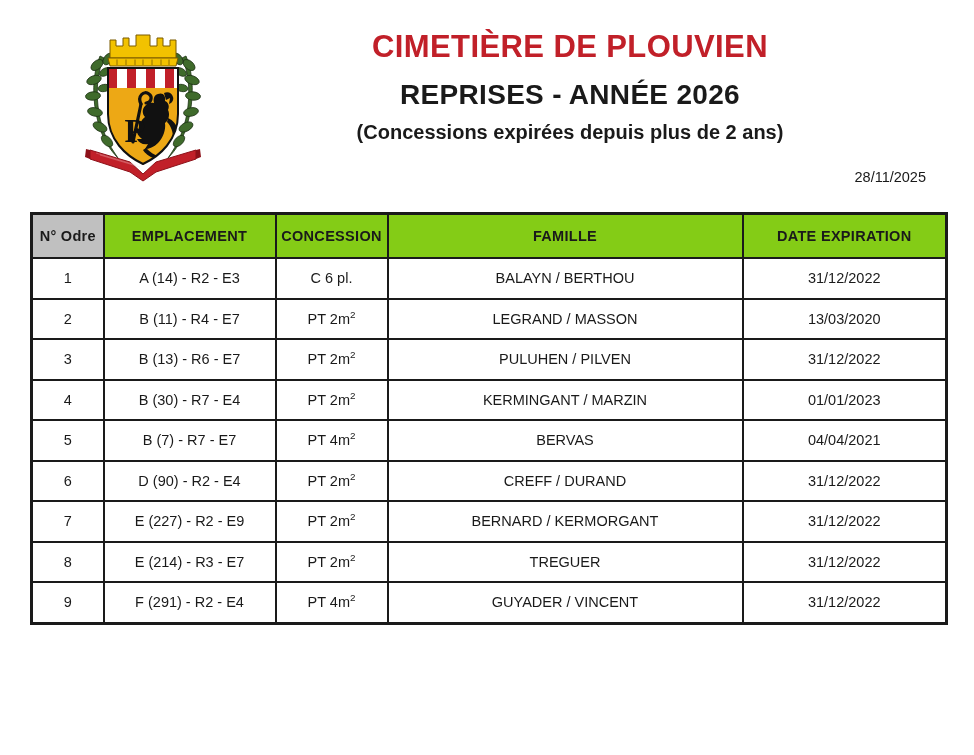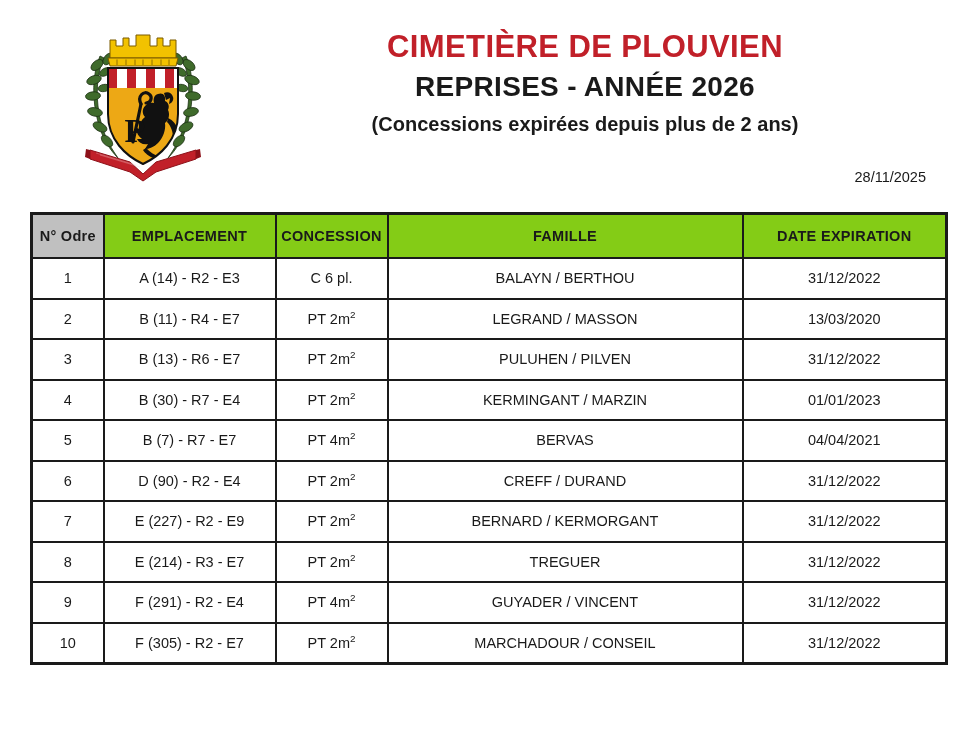--- a/index.html
+++ b/index.html
@@ -31,40 +31,40 @@
     position: absolute;
     left: 84px;
     top: 22px;
     width: 118px;
     height: 160px;
   }
   .crest svg { display: block; width: 118px; height: 160px; }
 
   .titles {
     position: absolute;
-    left: 225px;
+    left: 210px;
     top: 28px;
     width: 720px;
     text-align: center;
   }
   .title-main {
     font-size: 31px;
     font-weight: bold;
     color: #C12029;
     letter-spacing: 0.4px;
     line-height: 1.2;
     white-space: nowrap;
   }
   .title-sub {
     font-size: 28px;
     font-weight: bold;
     color: #1a1a1a;
     letter-spacing: 0.3px;
     line-height: 1.25;
-    margin-top: 4px;
+    margin-top: 12px;
     white-space: nowrap;
   }
   .title-note {
     font-size: 20px;
     font-weight: bold;
     color: #1a1a1a;
     line-height: 1.25;
     margin-top: 8px;
     white-space: nowrap;
   }
@@ -288,24 +288,17 @@
             <td>TREGUER</td>
             <td>31/12/2022</td>
           </tr>
           <tr>
             <td>9</td>
             <td>F (291) - R2 - E4</td>
             <td><span>PT 4m</span><sup>2</sup></td>
             <td>GUYADER / VINCENT</td>
             <td>31/12/2022</td>
           </tr>
-          <tr>
-            <td>10</td>
-            <td>F (305) - R2 - E7</td>
-            <td><span>PT 2m</span><sup>2</sup></td>
-            <td>MARCHADOUR / CONSEIL</td>
-            <td>31/12/2022</td>
-          </tr>
         </tbody>
     </table>
   </div>
 
 </div>
 
 </body></html>

